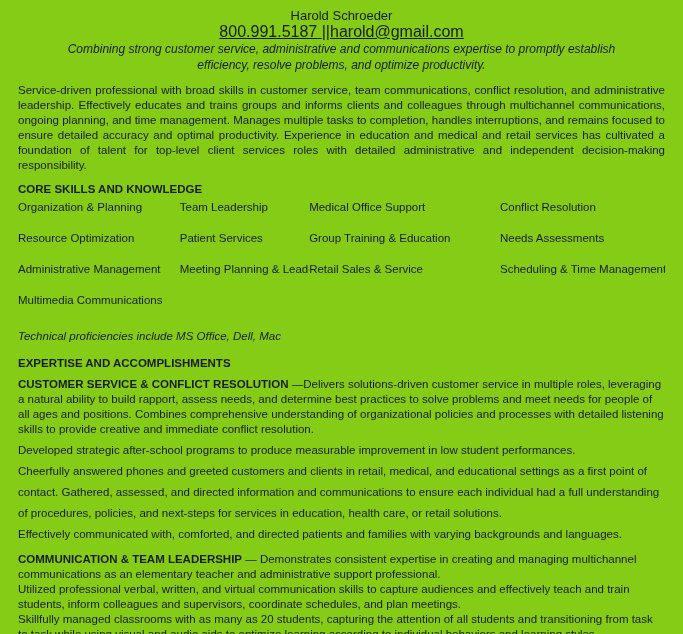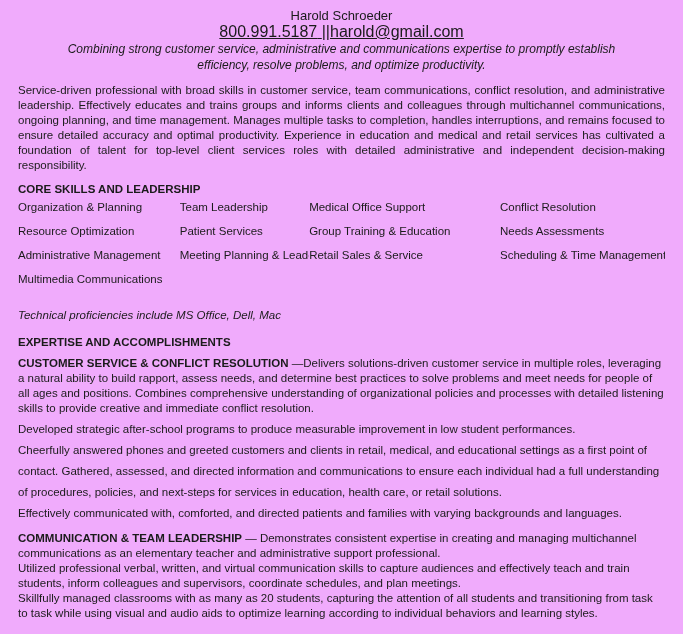--- a/index.html
+++ b/index.html
@@ -5,21 +5,21 @@
   html, body {
     margin: 0;
     padding: 0;
     background: #ffffff;
   }
   .page {
     position: relative;
     width: 683px;
     height: 634px;
     margin: 0 auto;
-    background: #f0abfc;
+    background: #84cc16;
     color: #1b1b1b;
     font-family: "Liberation Sans", sans-serif;
     font-size: 11.5px;
     line-height: 15px;
     box-sizing: border-box;
     padding: 8px 18px 6px 18px;
     overflow: hidden;
   }
   
   .doc-header { text-align: center; }
@@ -59,21 +59,21 @@
   .sec-heading {
     font-size: 11.5px;
     font-weight: bold;
     margin: 9px 0 3px 0;
     line-height: 15px;
   }
   
   .skills-grid {
     display: grid;
     grid-template-columns: 25% 20% 29.5% 25.5%;
-    row-gap: 9px;
+    row-gap: 16px;
   }
   .skills-grid .cell {
     line-height: 15px;
     white-space: nowrap;
     overflow: hidden;
   }
   
   .technical {
     font-style: italic;
     margin: 21px 0 0 0;
@@ -94,21 +94,21 @@
   <div class="doc-header">
     <div class="name">Harold Schroeder</div>
     <div class="contact"><span>800.991.5187</span>
       <span>||</span><a class="email">harold@gmail.com</a>
     </div>
     <div class="tagline">Combining strong customer service, administrative and communications expertise to promptly establish efficiency, resolve problems, and optimize productivity.</div>
   </div>
 
   <p class="summary">Service-driven professional with broad skills in customer service, team communications, conflict resolution, and administrative leadership.  Effectively educates and trains groups and informs clients and colleagues through multichannel communications, ongoing planning, and time management.  Manages multiple tasks to completion, handles interruptions, and remains focused to ensure detailed accuracy and optimal productivity.  Experience in education and medical and retail services has cultivated a foundation of talent for top-level client services roles with detailed administrative and independent decision-making responsibility.</p>
 
-  <div class="sec-heading">CORE SKILLS AND LEADERSHIP</div>
+  <div class="sec-heading">CORE SKILLS AND KNOWLEDGE</div>
 
   <div class="skills-grid">
     <div class="cell">Organization &amp; Planning</div>
     <div class="cell">Team Leadership</div>
     <div class="cell">Medical Office Support</div>
     <div class="cell">Conflict Resolution</div>
     <div class="cell">Resource Optimization</div>
     <div class="cell">Patient Services</div>
     <div class="cell">Group Training &amp; Education</div>
     <div class="cell">Needs Assessments</div>

